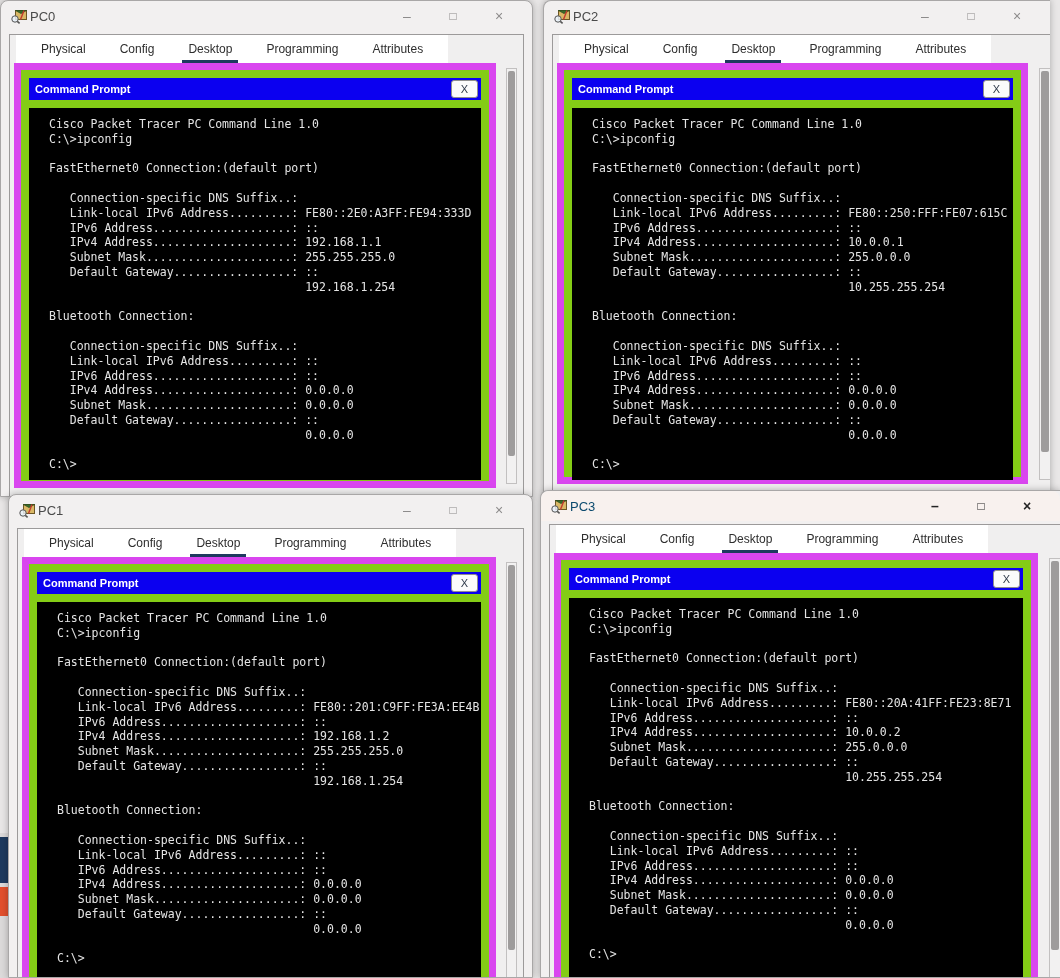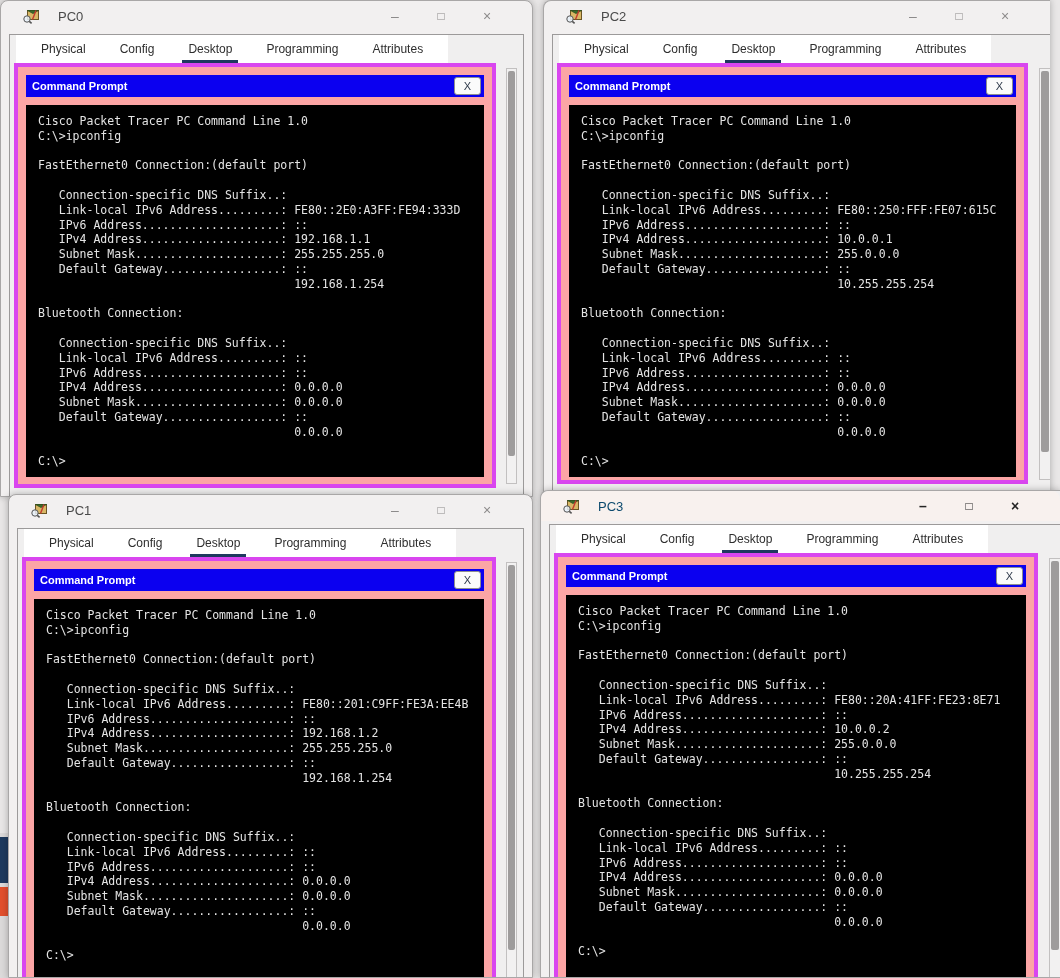--- a/index.html
+++ b/index.html
@@ -8,21 +8,21 @@
     background:#e9e7e7;font-family:"Liberation Sans",sans-serif;
   }
   
   .window{
     position:absolute;background:#f2f0f0;
     border:1px solid #a9a7a7;border-radius:8px 8px 0 0;
     box-shadow:0 0 7px rgba(0,0,0,.28);box-sizing:border-box;
   }
   .window.cut-right{border-right:none;border-top-right-radius:0;}
   .window.cut-bottom{overflow:hidden;}
-  .titlebar{height:30px;display:flex;align-items:center;gap:18px;padding:0 22px;}
+  .titlebar{height:30px;display:flex;align-items:center;gap:2px;padding:0 10px;}
   .window.active .titlebar{background:#f8f1ee;border-radius:8px 8px 0 0;}
   .pc-icon{display:flex;align-items:center;}
   .win-title{font-size:13px;color:#4a4a4a;}
   .window.active .win-title{color:#0c4a6e;}
   .win-btns{margin-left:auto;display:flex;align-items:center;}
   .wbtn{width:46px;text-align:center;font-size:14px;color:#8d8b8b;cursor:default;}
   .wbtn.max{font-size:12px;}
   .window.active .wbtn{color:#242424;font-weight:700;}
   
   .frame{
@@ -35,38 +35,38 @@
   .tab{
     position:relative;font-size:12px;color:#2e2e2e;
     padding:7px 8px 7px 8px;margin:0 9px;white-space:nowrap;cursor:default;
   }
   .tab.selected::after{
     content:"";position:absolute;left:2px;right:2px;bottom:-1px;height:4px;background:#1e3a5f;
   }
   
   .pane{
     position:absolute;left:4px;right:27px;top:28px;bottom:8px;
-    background:#fca5a5;border:4px solid #d946ef;box-sizing:border-box;
+    background:#84cc16;border:7px solid #d946ef;box-sizing:border-box;
   }
   .cut-bottom .pane{bottom:-4px;border-bottom:none;}
   .cut-right .pane{right:22px;}
   .cmdwin{position:absolute;left:8px;right:8px;top:8px;bottom:0;}
   .cmdbar{
     height:22px;background:#0b00f0;display:flex;align-items:center;
     padding:0 3px 0 6px;box-sizing:border-box;
   }
   .cmdtitle{color:#ffffff;font-size:11px;font-weight:700;flex:1;}
   .cmdx{
     width:27px;height:18px;background:#fbfbfb;border:1px solid #8f8f8f;border-radius:3px;
     color:#2f3a4a;font-size:11px;display:flex;align-items:center;justify-content:center;box-sizing:border-box;
   }
   .terminal{
     margin:8px 0 0 0;background:#000000;color:#e4e4e4;
     font-family:"DejaVu Sans Mono",monospace;font-size:11.5px;line-height:14.8px;
-    padding:9px 4px 9px 12px;white-space:pre;overflow:hidden;
+    padding:9px 4px 9px 20px;white-space:pre;overflow:hidden;
     height:372px;box-sizing:border-box;
   }
   .cut-bottom .terminal{height:470px;}
   
   .vscroll{
     position:absolute;right:6px;top:33px;bottom:12px;width:11px;
     background:#f2f1f1;border:1px solid #c2c0c0;box-sizing:border-box;
   }
   .cut-right .vscroll{right:0;border-right:none;}
   .cut-bottom .vscroll{bottom:0;border-bottom:none;}

